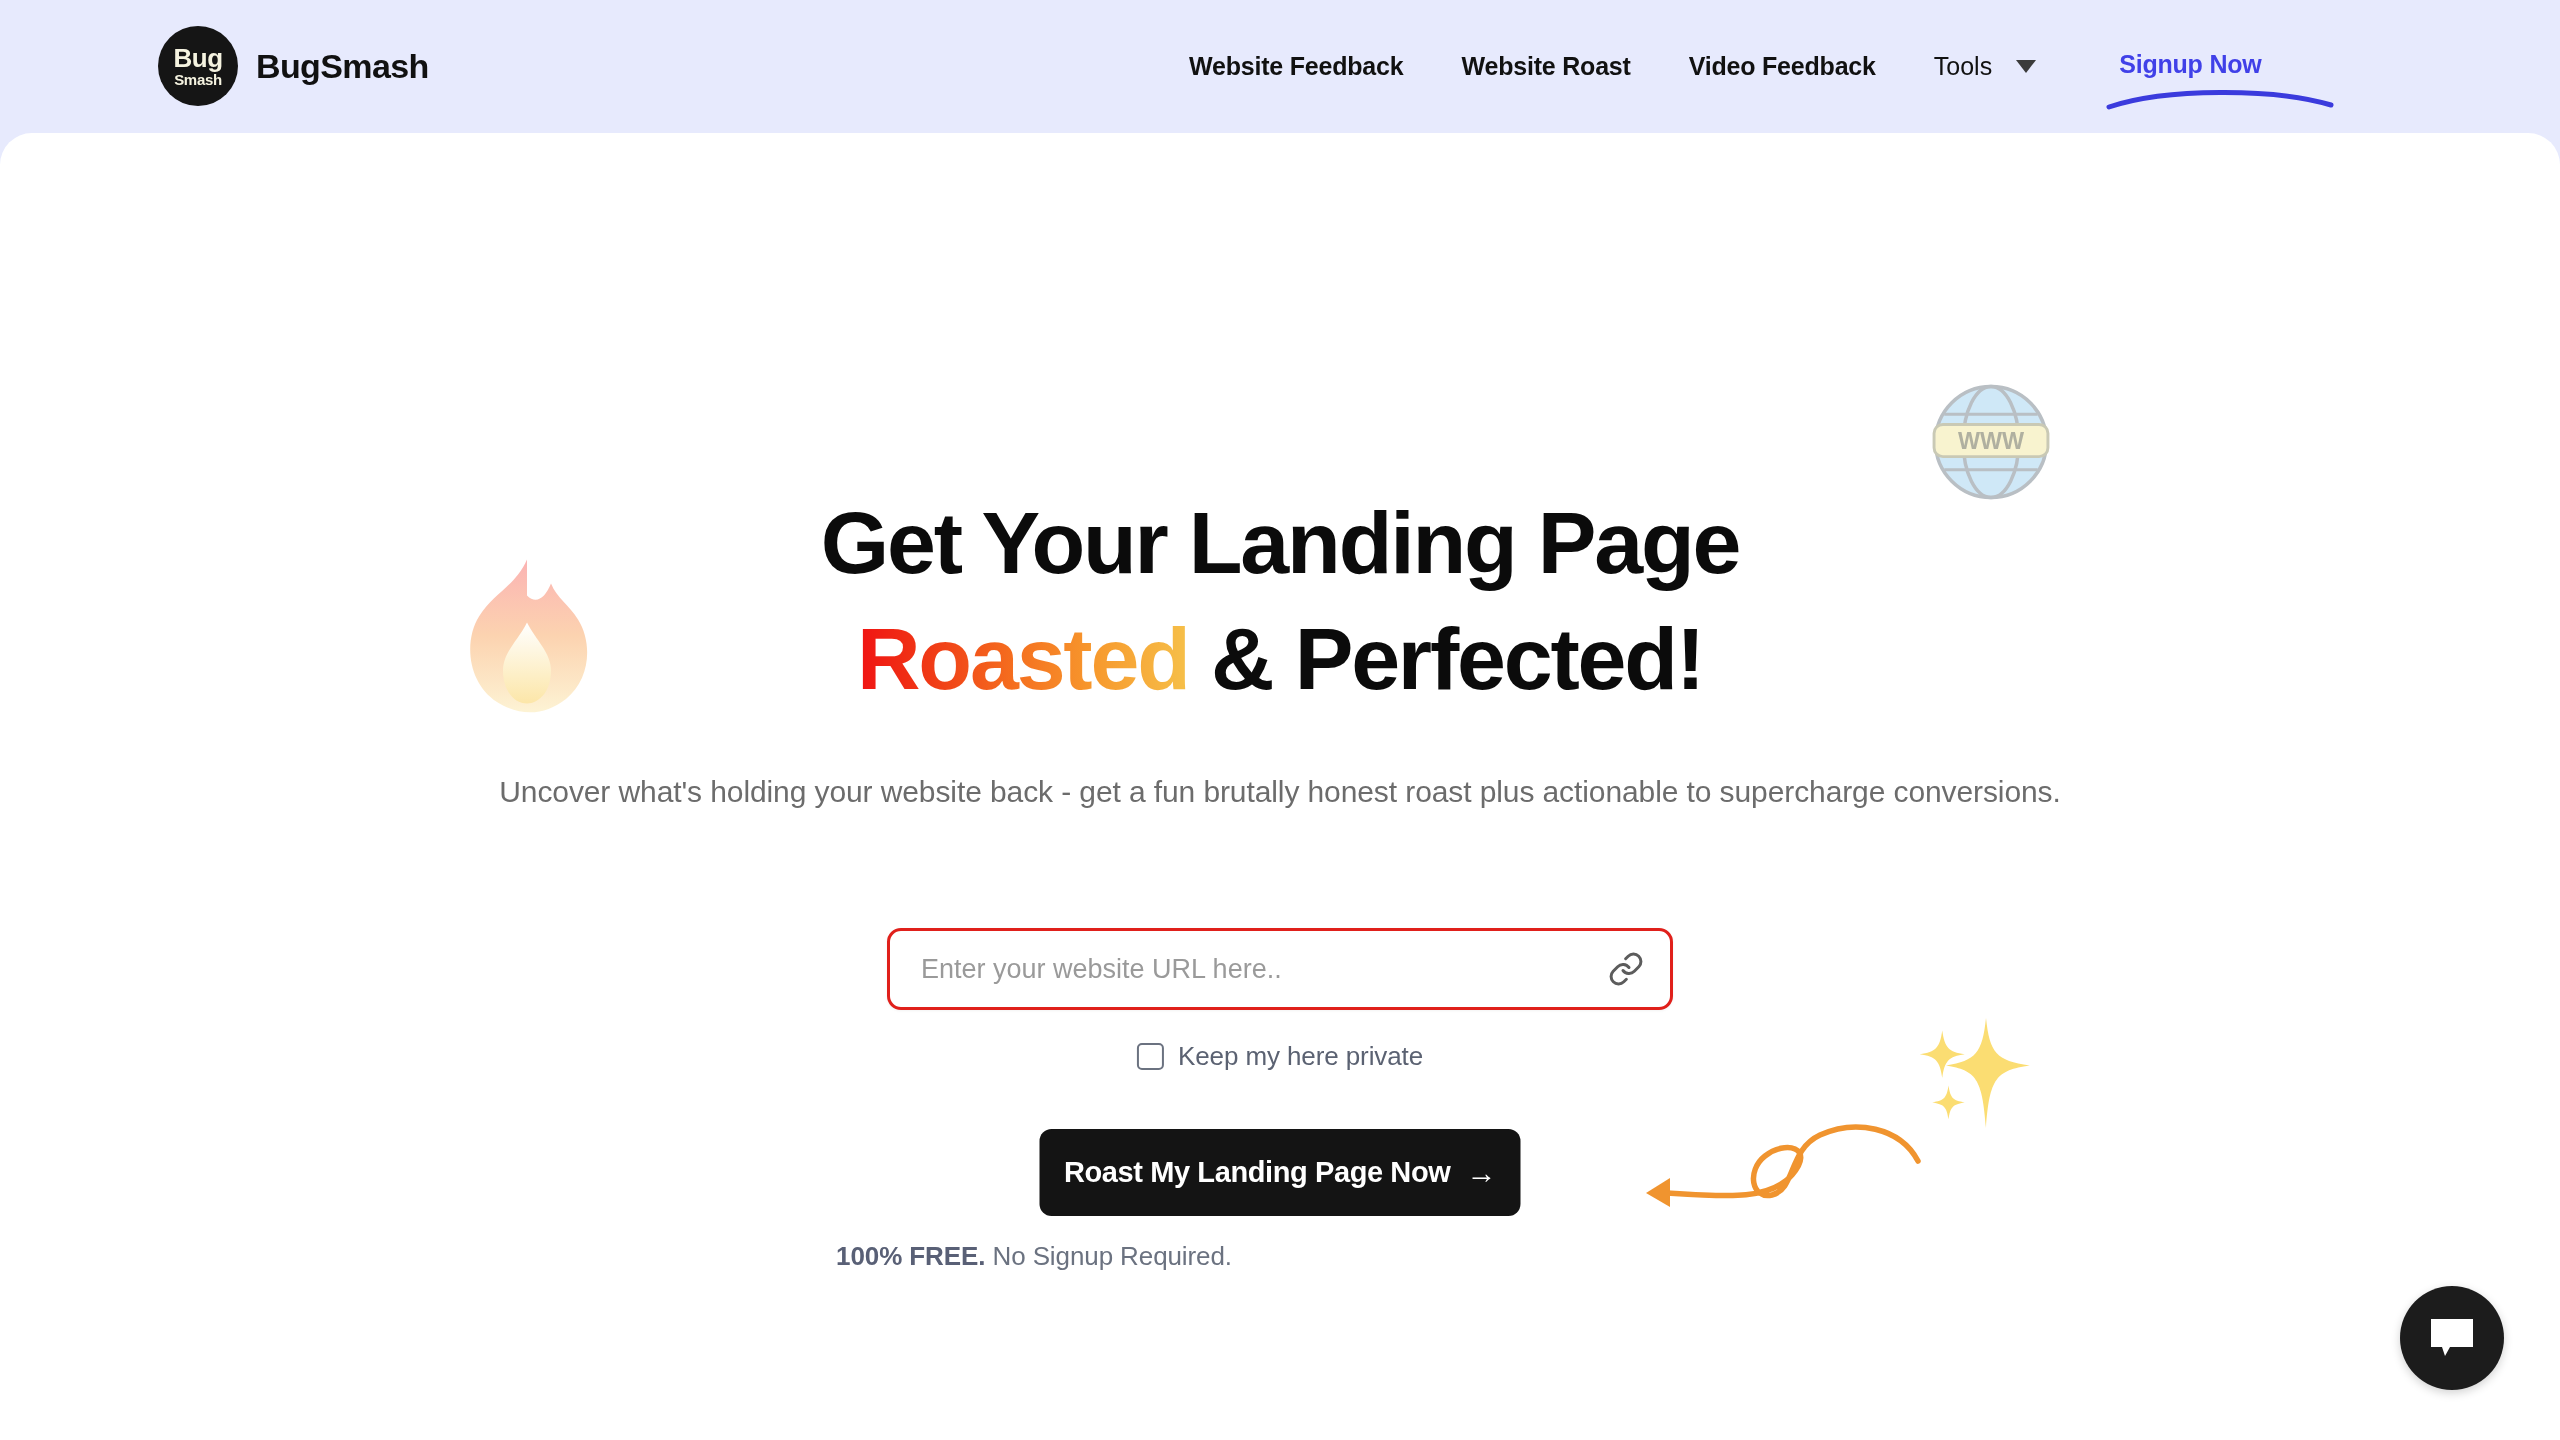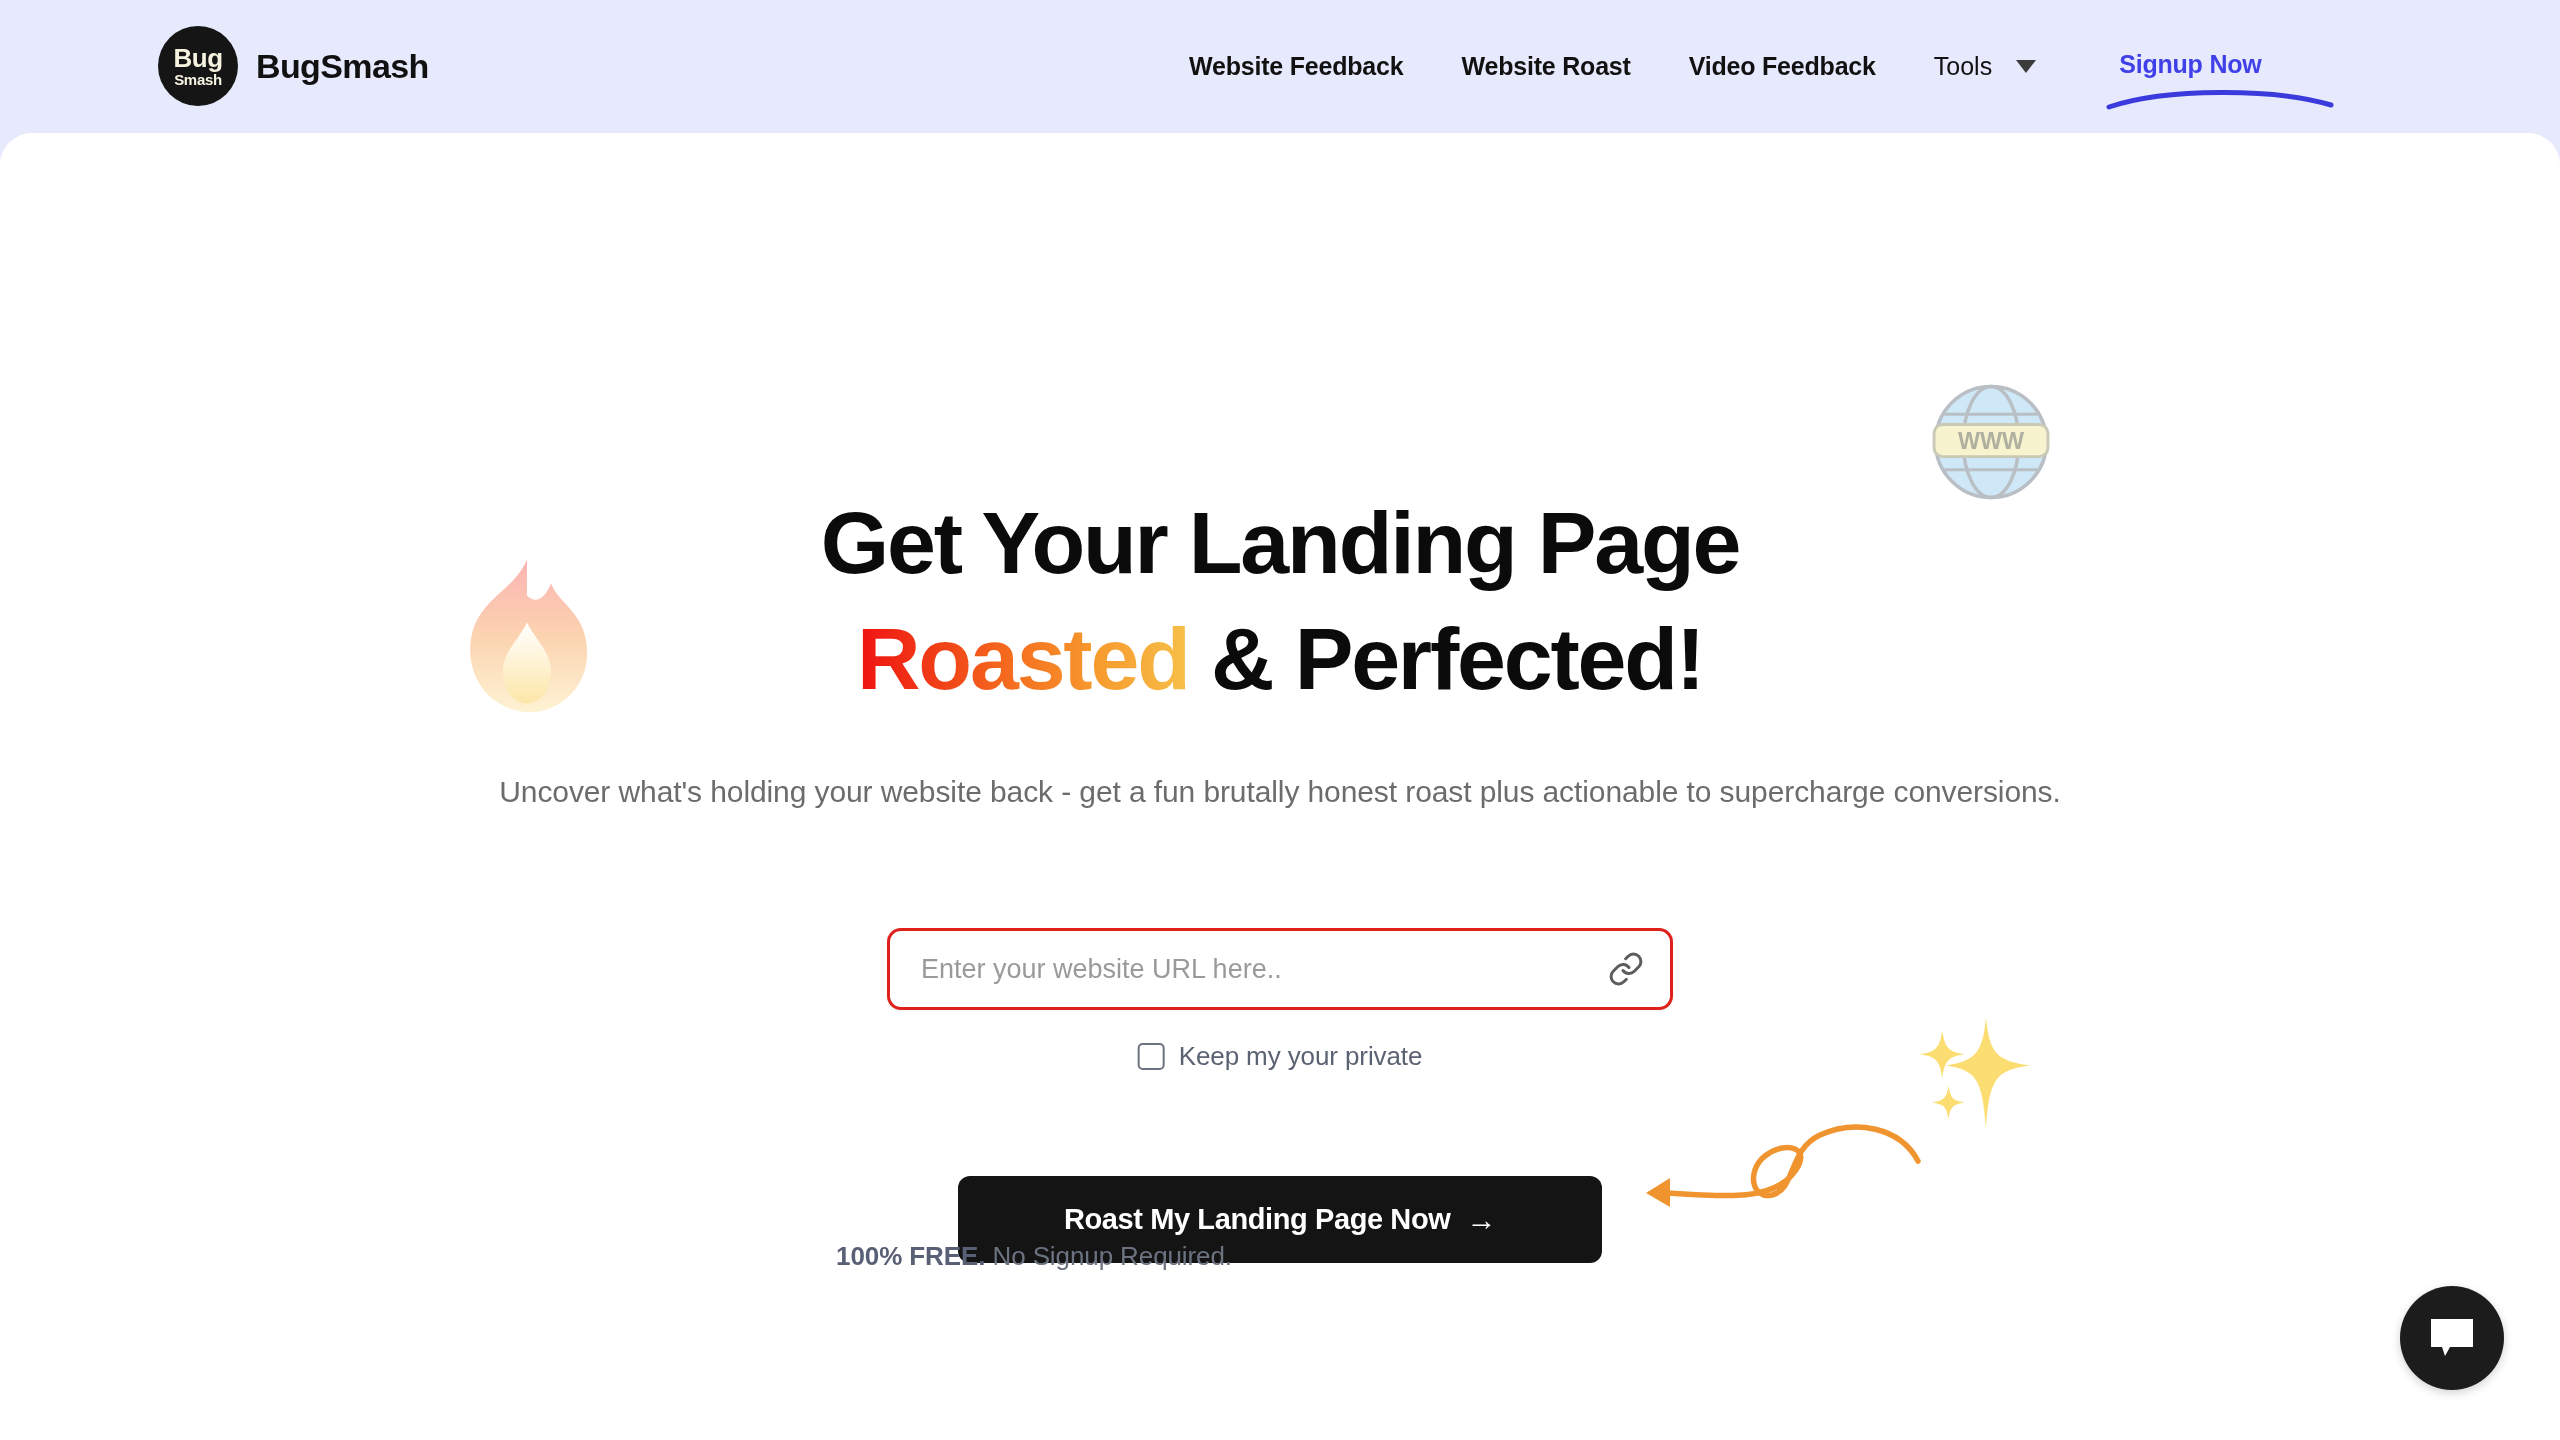--- a/index.html
+++ b/index.html
@@ -216,36 +216,35 @@
     color: #5b6272;
     letter-spacing: -0.1px;
   }
 
   
   .cta {
     position: absolute;
     top: 996px;
     left: 50%;
     transform: translateX(-50%);
-    width: 644px;
+    width: 481px;
     height: 87px;
     background: #141414;
     border: none;
     border-radius: 12px;
     color: #ffffff;
     font-family: "Liberation Sans", sans-serif;
     font-size: 29px;
     font-weight: bold;
     letter-spacing: -0.4px;
     cursor: pointer;
     display: flex;
     align-items: center;
     justify-content: center;
     gap: 16px;
-    margin-top: 47px;
   }
   .cta .arrow { font-size: 30px; font-weight: normal; line-height: 1; }
 
   .free-note {
     position: absolute;
     top: 1108px;
     left: 0;
     width: 2068px;
     text-align: center;
     font-size: 26px;
@@ -352,21 +351,21 @@
   <div class="url-field">
     <input class="url-input" type="text" placeholder="Enter your website URL here.." style="">
     <svg class="link-icon" viewBox="0 0 24 24" fill="none" stroke="#5c5c5c" stroke-width="2" stroke-linecap="round" stroke-linejoin="round">
       <path d="M10 13a5 5 0 0 0 7.54.54l3-3a5 5 0 0 0-7.07-7.07l-1.72 1.71"></path>
       <path d="M14 11a5 5 0 0 0-7.54-.54l-3 3a5 5 0 0 0 7.07 7.07l1.71-1.71"></path>
     </svg>
   </div>
 
   <div class="privacy-row">
     <span class="cbox"></span>
-    <span class="privacy-label">Keep my your private</span>
+    <span class="privacy-label">Keep my here private</span>
   </div>
 
   <button class="cta">
     <span>Roast My Landing Page Now</span>
     <span class="arrow">→</span>
   </button>
 
   <p class="free-note">
     <span class="strong">100% FREE.</span><span> No Signup Required.</span>
   </p>

